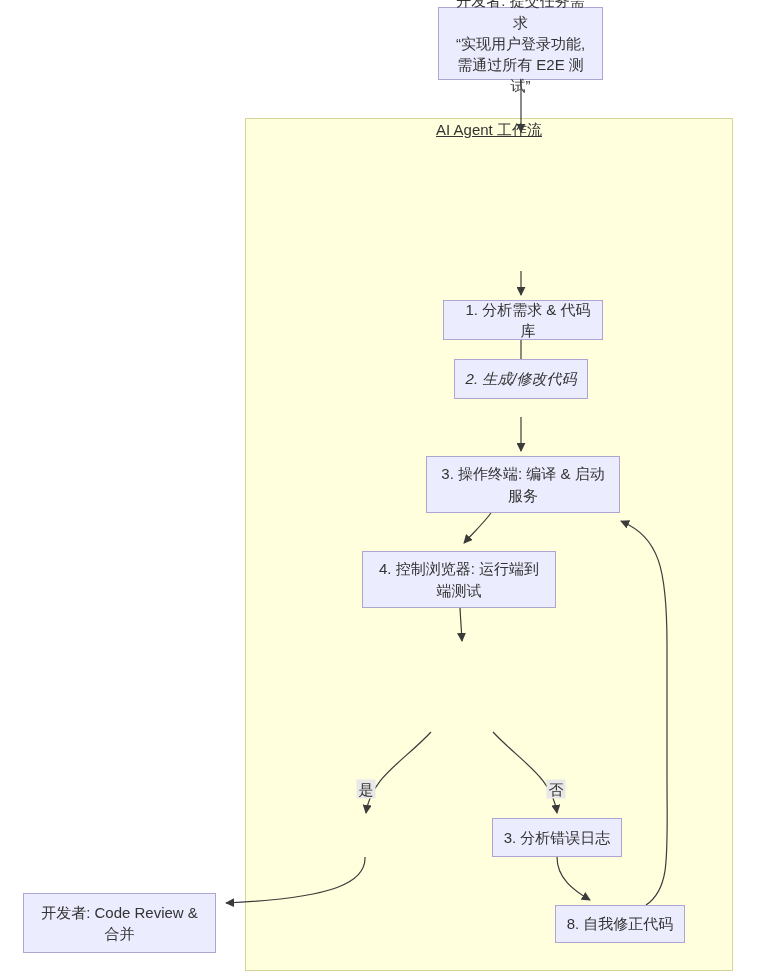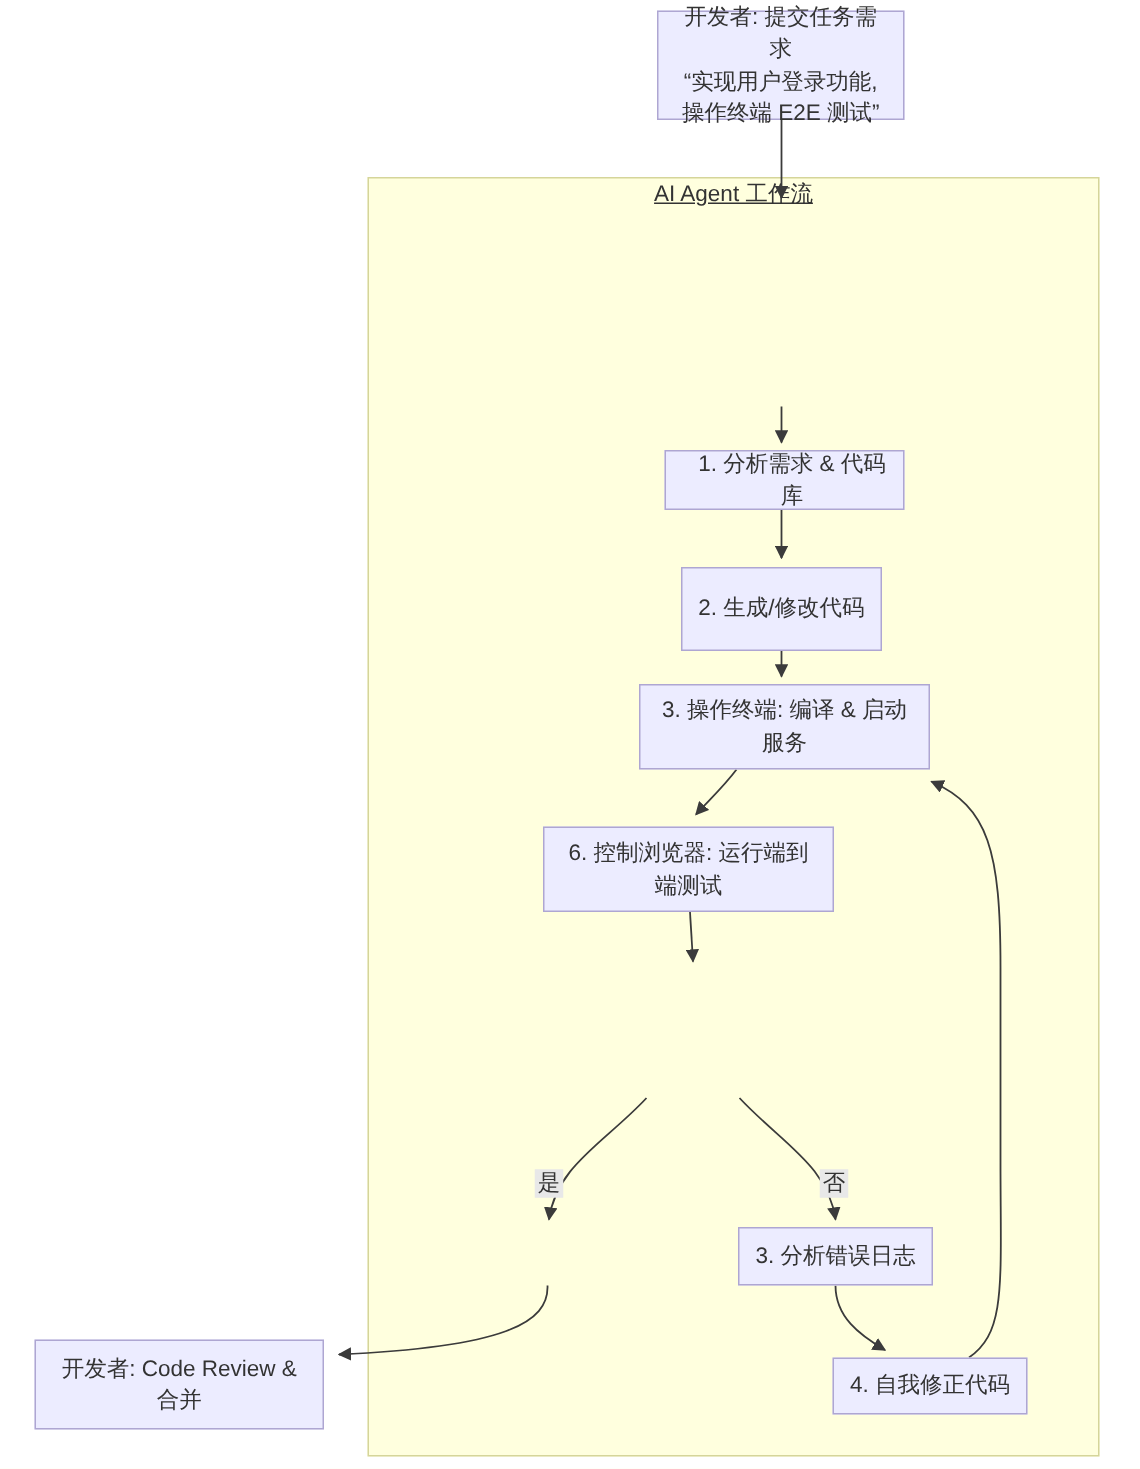--- a/index.html
+++ b/index.html
@@ -69,36 +69,36 @@
     <path class="edge" marker-end="url(#arrow)" d="M 460 608 L 462 641"></path>
     <path class="edge" marker-end="url(#arrow)" d="M 431 732 C 403 762 371 777 366 813"></path>
     <path class="edge" marker-end="url(#arrow)" d="M 493 732 C 521 762 552 777 557 813"></path>
     <path class="edge" marker-end="url(#arrow)" d="M 365 857 C 366 882 336 898 226 903"></path>
     <path class="edge" marker-end="url(#arrow)" d="M 557 857 C 557 878 573 890 590 900"></path>
     <path class="edge" marker-end="url(#arrow)" d="M 646 905 C 671 888 667 856 667 775 L 667 645 C 667 567 659 538 621 521"></path>
   </svg>
 
   <div class="node prelines" style="left:438px; top:7px; width:165px; height:73px;">开发者: 提交任务需求
 “实现用户登录功能,
-操作终端 E2E 测试”</div>
+需通过所有 E2E 测试”</div>
 
 
   <div class="node" style="left:443px; top:300px; width:160px; height:40px;padding-left:20px;">1. 分析需求 &amp; 代码库</div>
 
-  <div class="node" style="left:454px; top:378px; width:134px; height:56px;">2. 生成/修改代码</div>
+  <div class="node" style="left:454px; top:359px; width:134px; height:40px;font-style:italic;">2. 生成/修改代码</div>
 
   <div class="node" style="left:426px; top:456px; width:194px; height:57px;">3. 操作终端: 编译 &amp; 启动服务</div>
 
-  <div class="node" style="left:362px; top:551px; width:194px; height:57px;">6. 控制浏览器: 运行端到端测试</div>
+  <div class="node" style="left:362px; top:551px; width:194px; height:57px;">4. 控制浏览器: 运行端到端测试</div>
 
 
   <div class="edge-label" style="left:366px; top:789px;">是</div>
 
   <div class="edge-label" style="left:556px; top:789px;">否</div>
 
 
   <div class="node" style="left:492px; top:818px; width:130px; height:39px;">3. 分析错误日志</div>
 
-  <div class="node" style="left:555px; top:905px; width:130px; height:38px;">4. 自我修正代码</div>
+  <div class="node" style="left:555px; top:905px; width:130px; height:38px;">8. 自我修正代码</div>
 
   <div class="node" style="left:23px; top:893px; width:193px; height:60px;">开发者: Code Review &amp; 合并</div>
 
 </div>
 
 </body></html>

